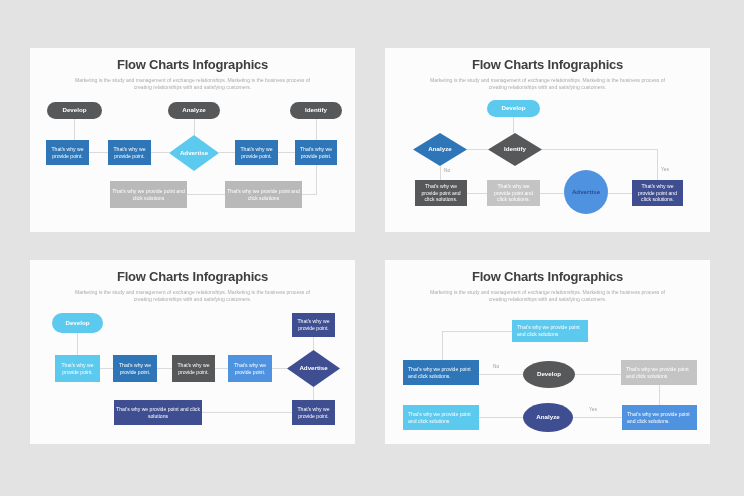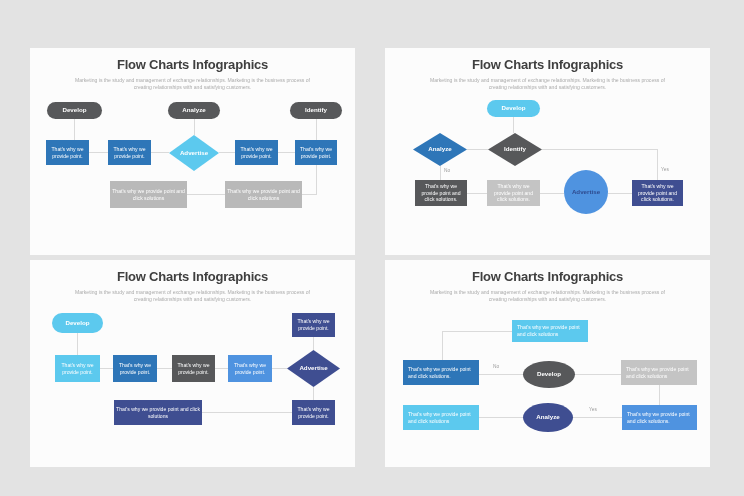--- a/index.html
+++ b/index.html
@@ -1,18 +1,18 @@
 <!DOCTYPE html>
 <html><head>
 <meta charset="utf-8">
 <style>
   html,body{margin:0;padding:0;}
   body{width:744px;height:496px;background:#E3E3E3;font-family:"Liberation Sans",sans-serif;}
   .page{position:relative;width:744px;height:496px;overflow:hidden;}
-  .slide{position:absolute;width:325px;height:207px;background:#FCFCFC;}
+  .slide{position:absolute;width:325px;height:184px;background:#FCFCFC;}
   .title{position:absolute;top:9px;left:0;width:100%;margin:0;text-align:center;
          font-size:13px;font-weight:bold;color:#3F3F3F;letter-spacing:-0.2px;}
   .subtitle{position:absolute;top:29px;left:50%;transform:translateX(-50%);width:248px;margin:0;
             text-align:center;font-size:5.1px;line-height:1.45;color:#ABABAB;}
   .node{position:absolute;display:flex;align-items:center;justify-content:center;
         text-align:center;color:#FFFFFF;font-size:5.1px;line-height:1.32;
         box-sizing:border-box;padding:2px;}
   .pill{border-radius:999px;font-size:6.2px;font-weight:bold;}
   .diamond{clip-path:polygon(50% 0,100% 50%,50% 100%,0 50%);font-size:6.2px;font-weight:bold;padding:0;}
   .circle{border-radius:50%;font-size:6.2px;font-weight:bold;}

